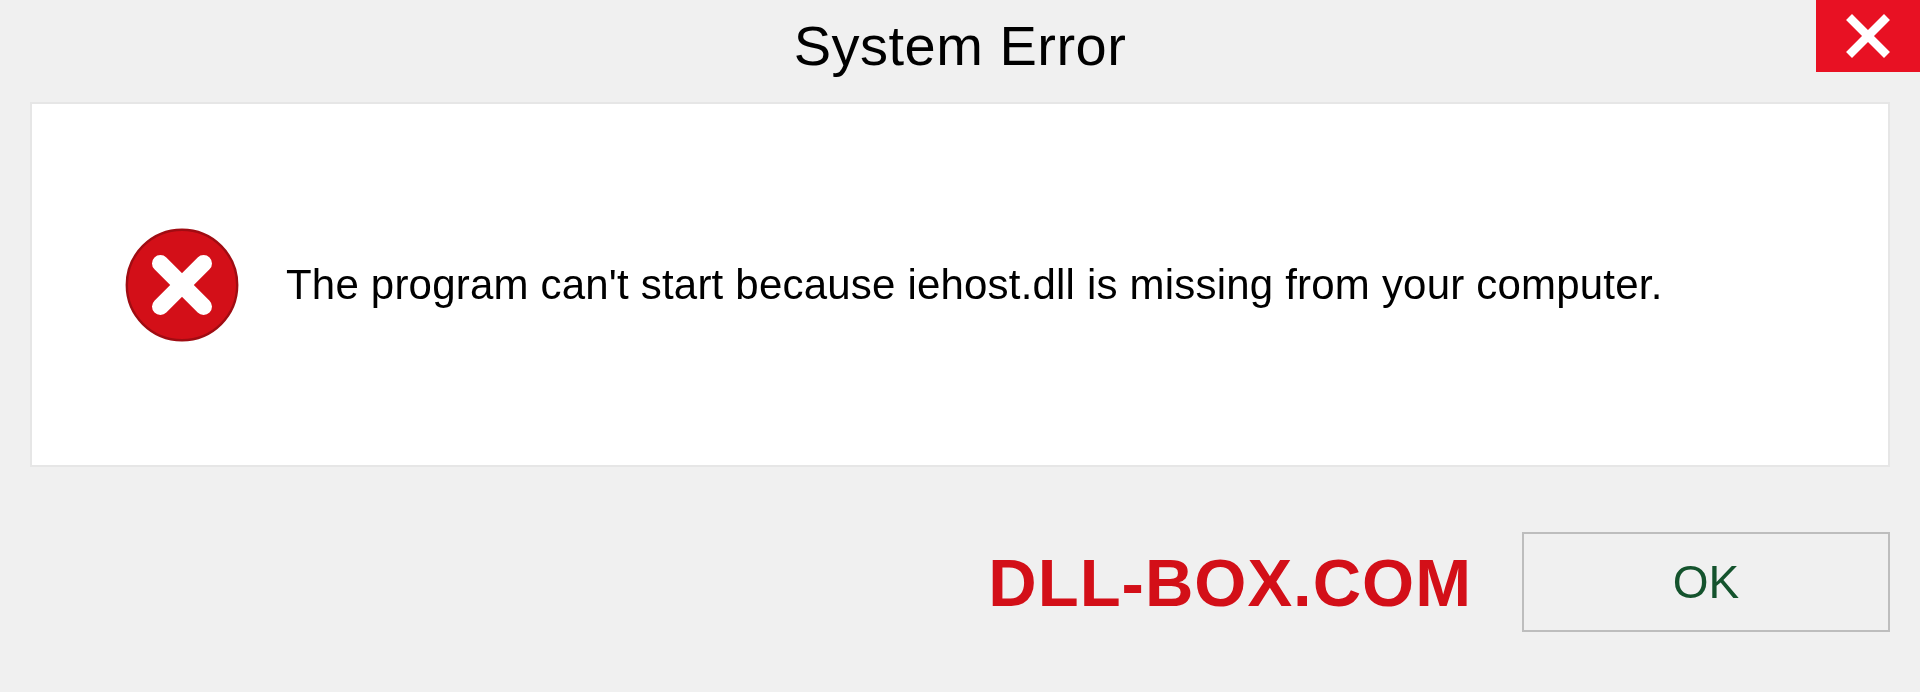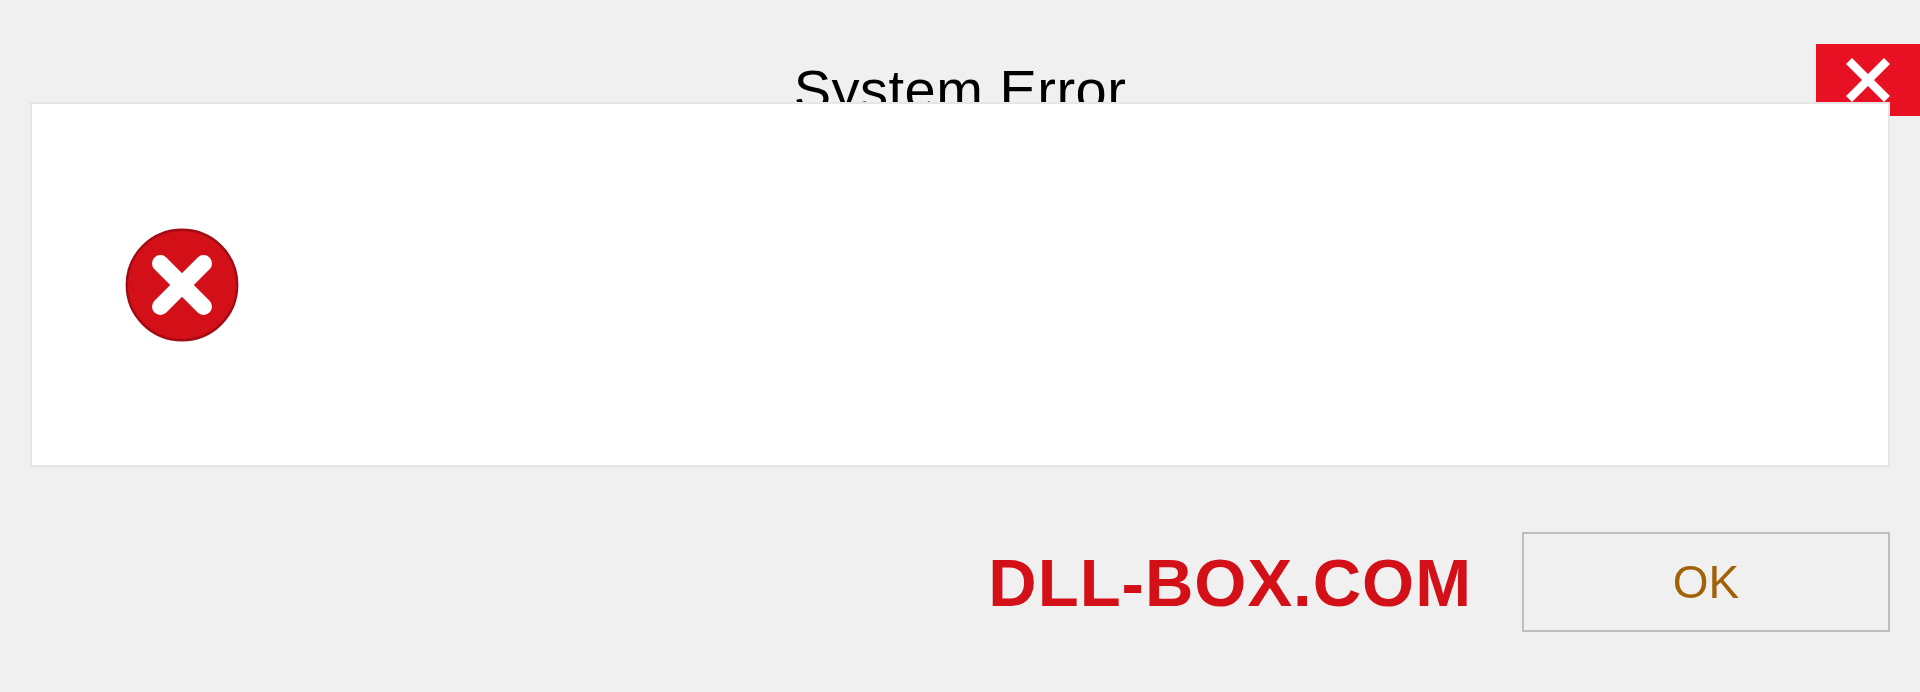--- a/index.html
+++ b/index.html
@@ -15,21 +15,20 @@
       position: relative;
       overflow: hidden;
     }
     .titlebar {
       width: 100%;
       height: 90px;
       display: flex;
       align-items: center;
       justify-content: center;
       position: relative;
-      margin-top: 44px;
     }
     .titlebar-title {
       font-size: 56px;
       font-weight: 400;
       color: #000;
       letter-spacing: 0.5px;
     }
     .close-btn {
       position: absolute;
       top: 0;
@@ -100,21 +99,21 @@
     }
     .ok-button {
       width: 368px;
       height: 100px;
       background: #f0f0f0;
       border: 2px solid #bdbdbd;
       display: flex;
       align-items: center;
       justify-content: center;
       font-size: 46px;
-      color: #a16207;
+      color: #14532d;
       cursor: pointer;
       font-family: "Segoe UI", Tahoma, Arial, sans-serif;
     }
   </style>
 </head>
 <body>
 
 <div class="titlebar">
   <span class="titlebar-title">System Error</span>
   <div class="close-btn">
@@ -128,19 +127,20 @@
 <div class="content-panel">
   <div class="error-icon">
     <svg viewBox="0 0 100 100">
       <circle cx="50" cy="50" r="46" fill="#d30f18"></circle>
       <circle cx="50" cy="50" r="46" fill="none" stroke="#a00c12" stroke-width="2"></circle>
       <line x1="32" y1="32" x2="68" y2="68" stroke="#ffffff" stroke-width="14" stroke-linecap="round"></line>
       <line x1="68" y1="32" x2="32" y2="68" stroke="#ffffff" stroke-width="14" stroke-linecap="round"></line>
     </svg>
   </div>
   <div class="message-block">
+    <div class="message-line">The program can't start because iehost.dll is missing from your computer.</div>
   </div>
 </div>
 
 <div class="footer">
   <div class="watermark">DLL-BOX.COM</div>
   <button class="ok-button">OK</button>
 </div>
 
 </body></html>

